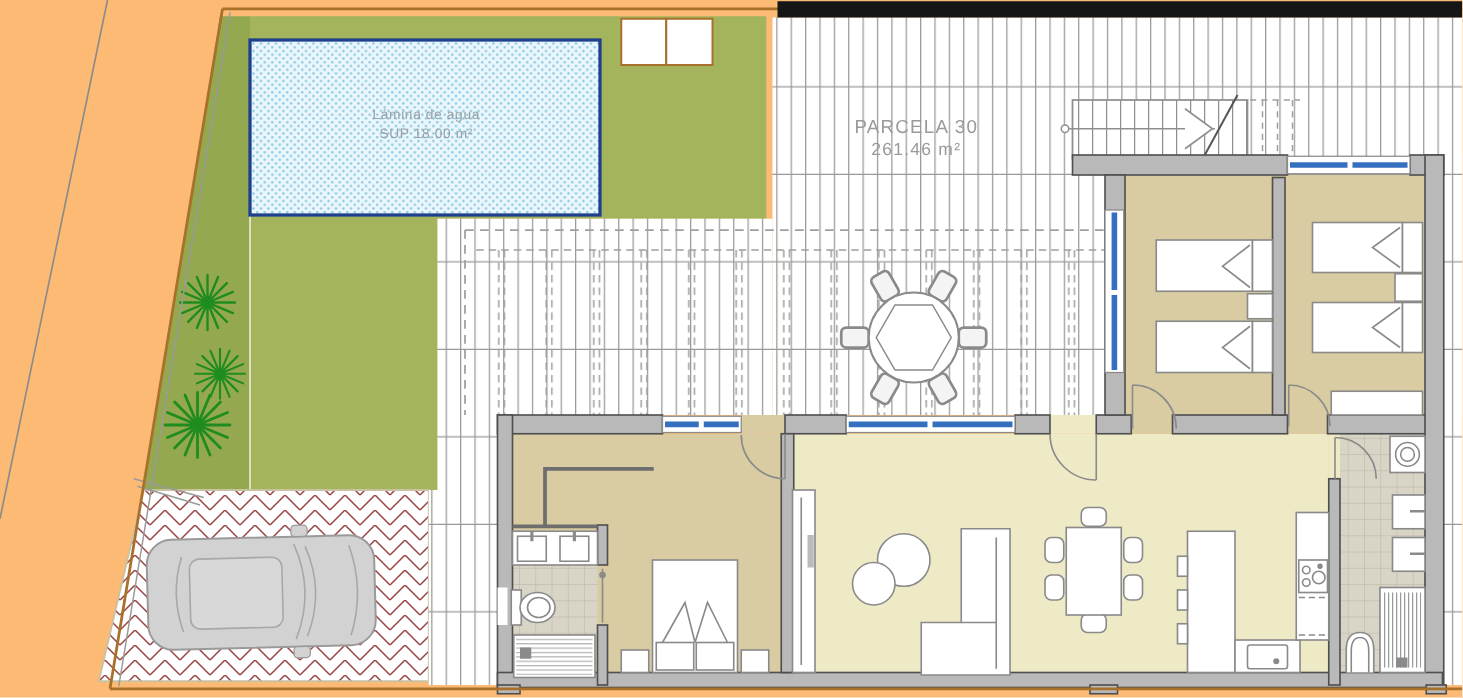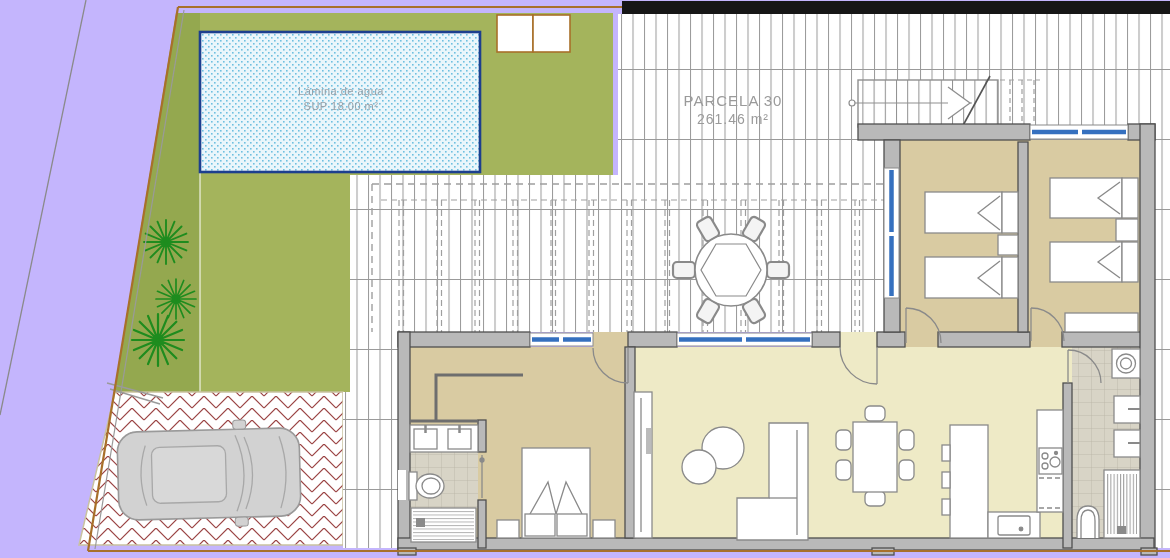--- a/index.html
+++ b/index.html
@@ -1,16 +1,16 @@
 <!DOCTYPE html>
 <html><head>
 <meta charset="utf-8">
 <style>
   html,body{margin:0;padding:0;background:#fff;}
-  #plan{position:relative;width:1170px;height:558px;background:#c4b5fd;overflow:hidden;
+  #plan{position:relative;width:1170px;height:558px;background:#fdba74;overflow:hidden;
         font-family:"Liberation Sans", sans-serif;}
   svg{position:absolute;inset:0;display:block;}
   text{font-family:"Liberation Sans", sans-serif;}
   .lbl-parcel{font-size:15px;letter-spacing:1px;}
   .lbl-parcel2{font-size:14px;letter-spacing:1px;}
   .lbl-pool{font-size:11px;letter-spacing:.5px;}
 </style>
 </head>
 <body>
 

